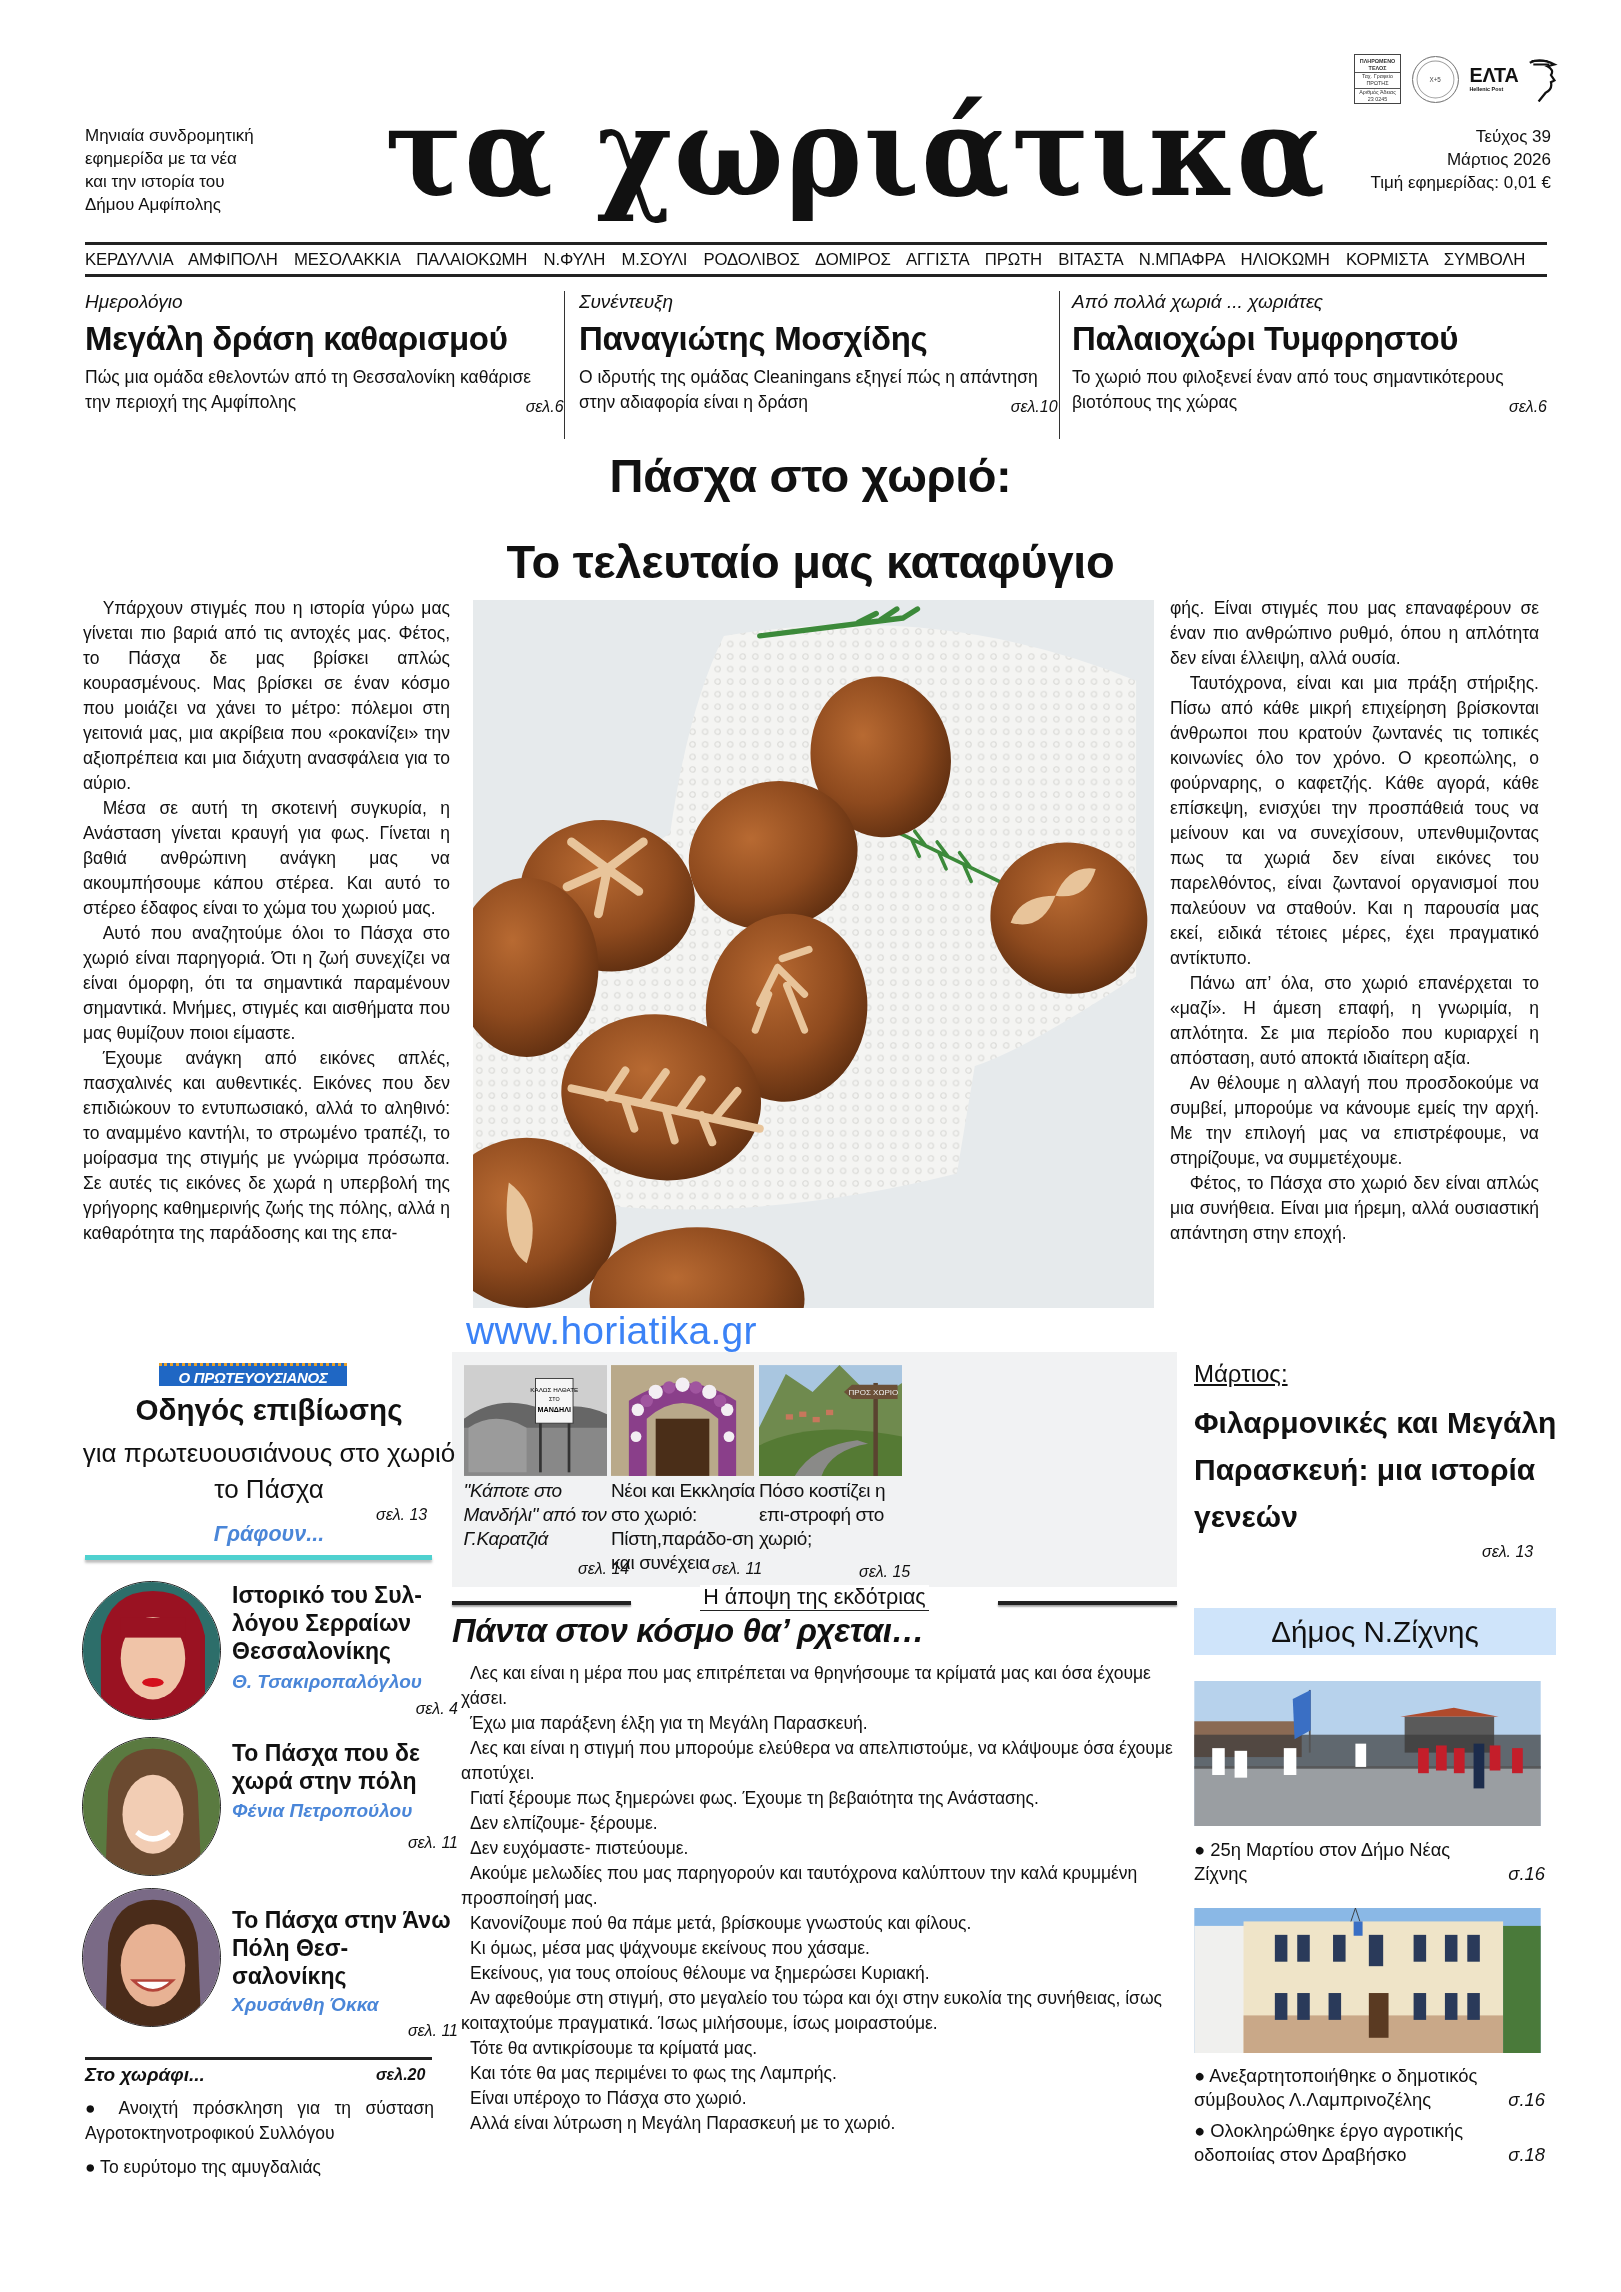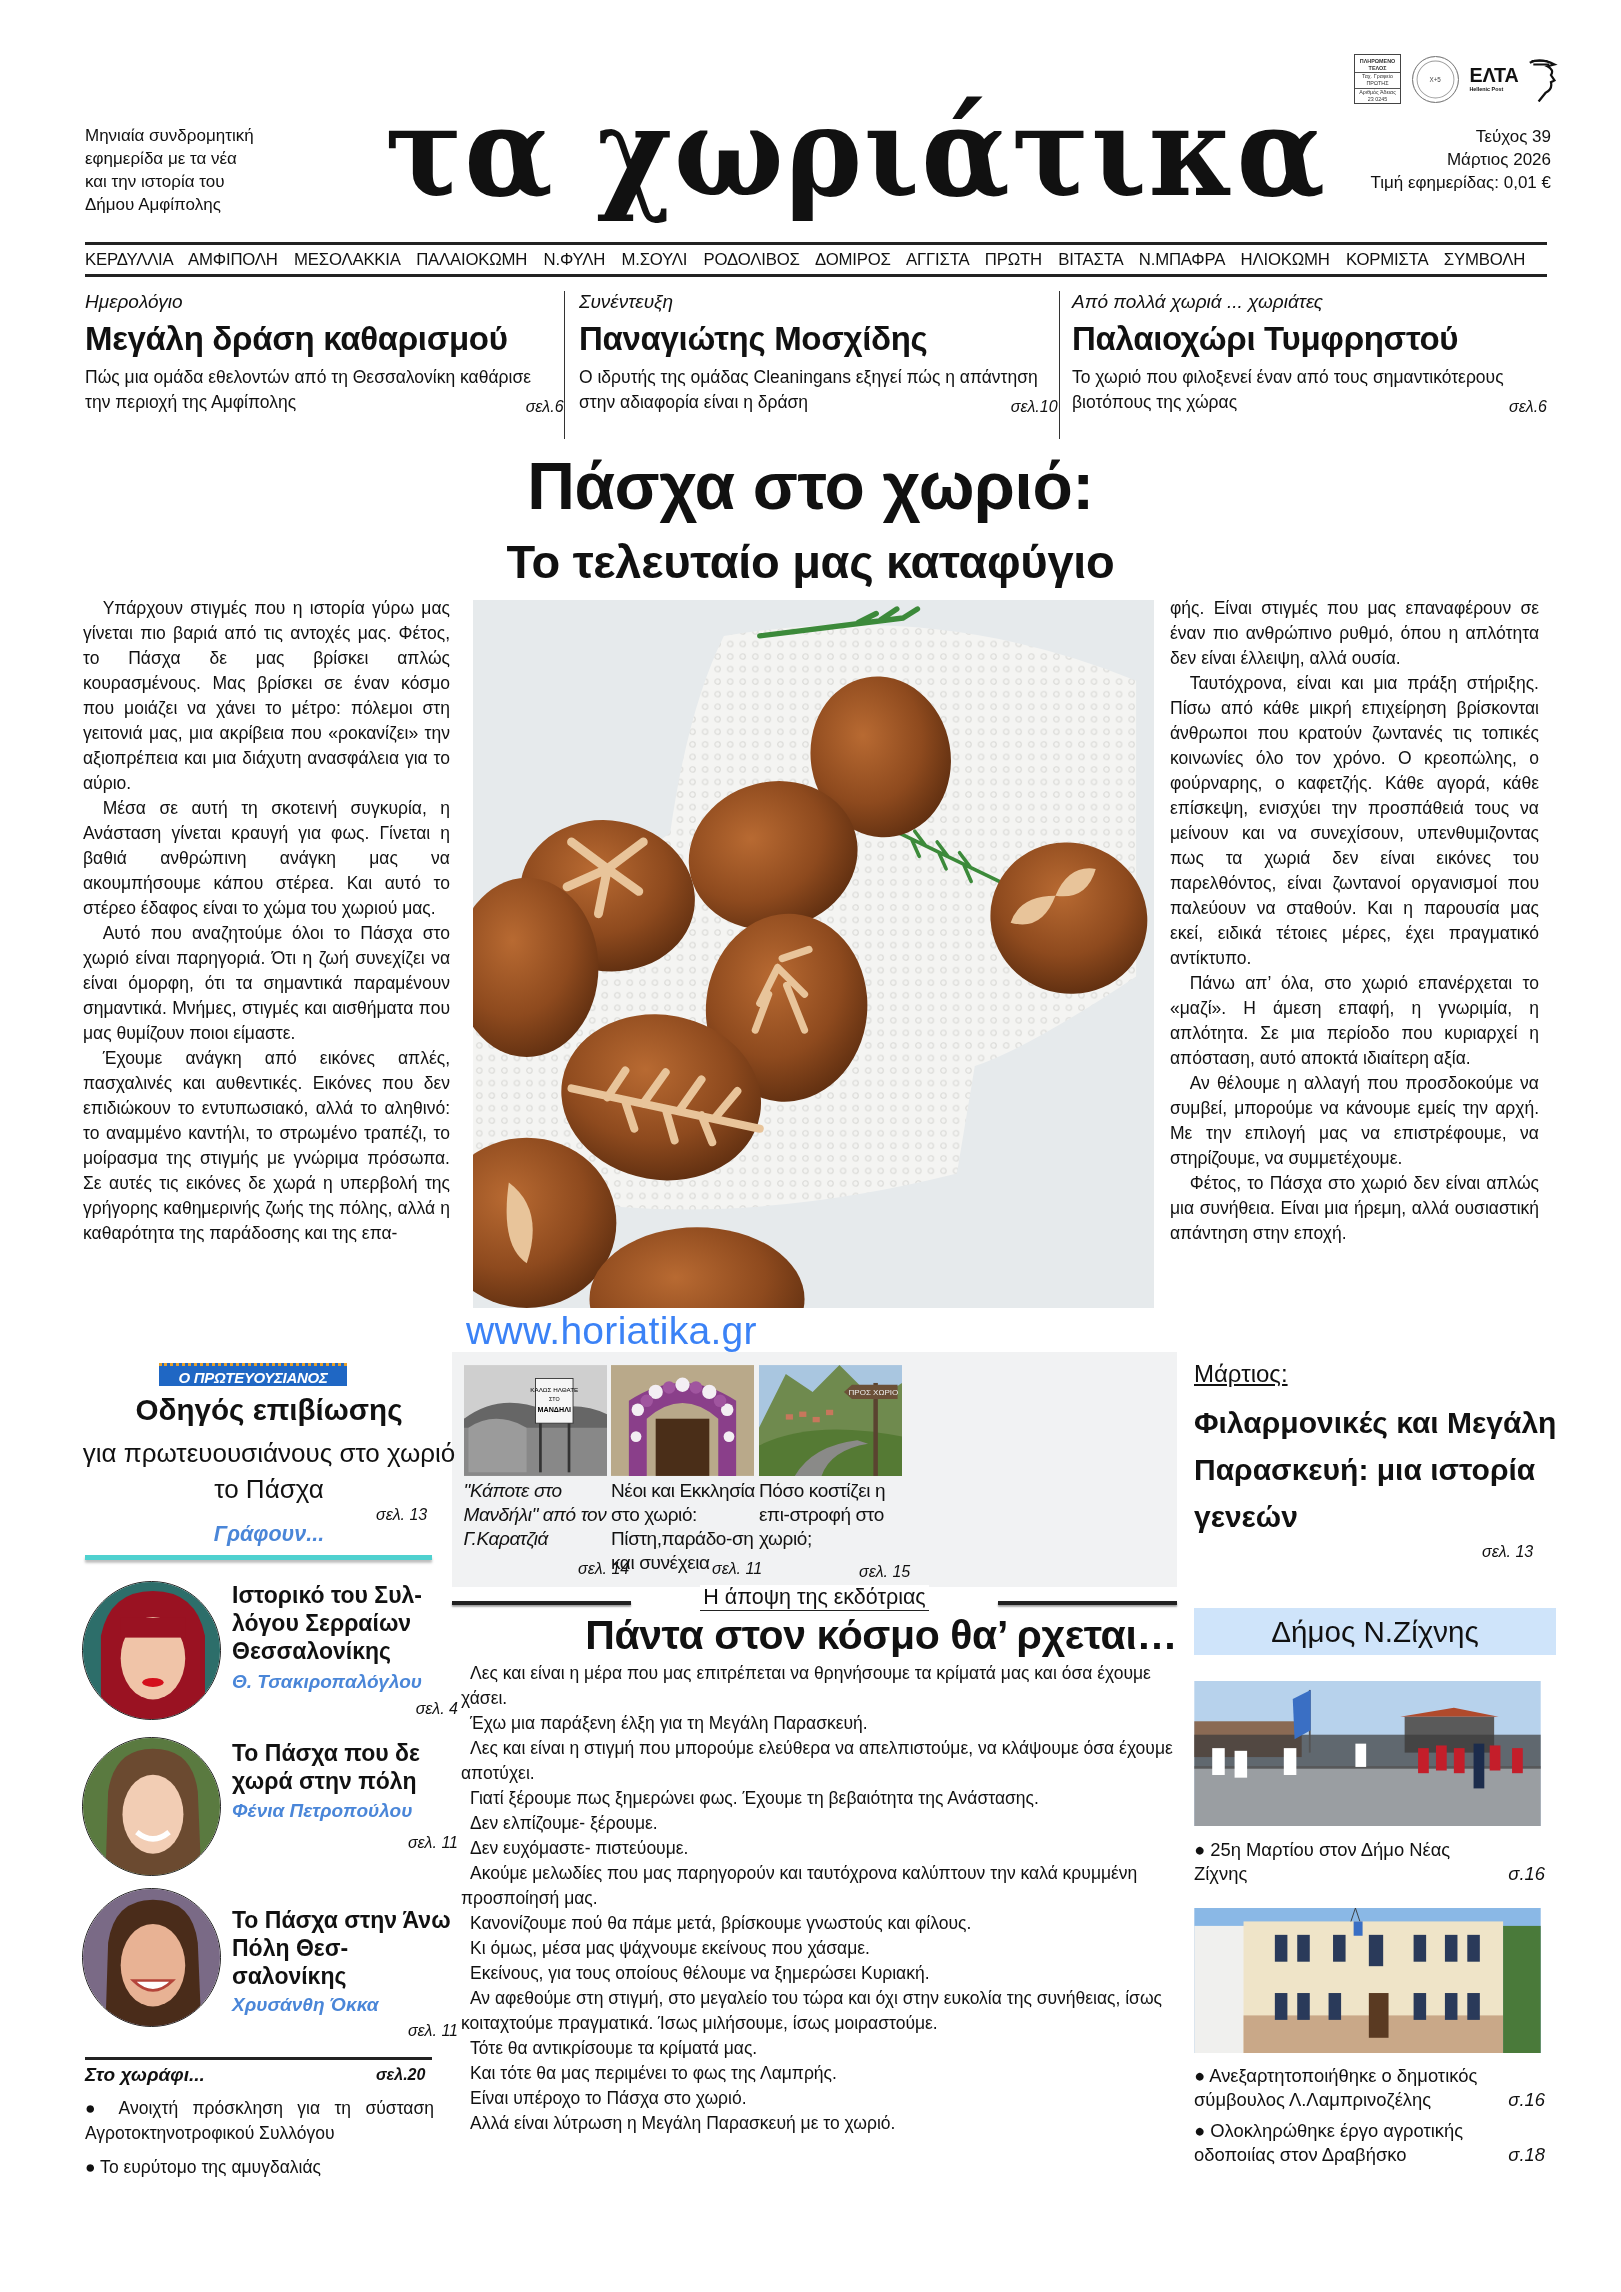--- a/index.html
+++ b/index.html
@@ -25,40 +25,40 @@
 
   
   .teaser { top: 287px; height: 152px; }
   .teaser .kicker { font-size: 19px; font-style: italic; margin-top: 3.6px; }
   .teaser .title { font-size: 33px; font-weight: bold; margin-top: 7.2px; letter-spacing: -0.3px; white-space: nowrap; }
   .teaser .desc { font-size: 17.5px; line-height: 25px; margin-top: 7.2px; }
   .teaser .page { position: absolute; right: 9px; bottom: 23px; font-size: 16px; font-style: italic; }
   .vdiv { width: 0.9px; background: #333; }
 
   
-  .lead-h1 { left: 0; width: 1621px; top: 448px; text-align: center; font-size: 66px; font-weight: bold; letter-spacing: -0.4px; }
+  .lead-h1 { left: 0; width: 1621px; top: 448px; text-align: center; font-size: 47px; font-weight: bold; letter-spacing: -0.4px; }
   .lead-h2 { left: 0; width: 1621px; top: 534px; text-align: center; font-size: 47px; font-weight: bold; letter-spacing: -0.3px; }
 
   .body-col { font-size: 17.5px; line-height: 25px; text-align: justify; hyphens: manual; }
   .body-col p { text-indent: 19.7px; }
 
   
   .hero { left: 473px; top: 600px; width: 681px; height: 708px; overflow: hidden; background: #e9ecee; }
   .url { left: 466px; top: 1309px; width: 699px; text-align: left; font-size: 39px; color: #3b82f6; letter-spacing: 0.3px; }
 
   
   .strip { left: 452px; top: 1352px; width: 725px; height: 235px; background: #f1f2f3; }
   .thumb { position: absolute; top: 12.5px; width: 143px; height: 111px; overflow: hidden; }
   .thumb-cap { position: absolute; top: 127px; width: 152px; font-size: 19px; line-height: 24px; letter-spacing: -0.4px; }
   .thumb-page { position: absolute; font-size: 16px; font-style: italic; }
 
   .editor-kicker { left: 452px; top: 1585px; width: 725px; text-align: center; font-size: 21.5px; }
   .editor-kicker .line { position: absolute; top: 16px; height: 3.6px; background: #222; width: 179px; box-shadow: 0 1.8px 1.8px #999; }
   .editor-kicker .txt { display: inline-block; border-bottom: 1.8px solid #222; padding: 0 3.6px; line-height: 25px; background: #fff; position: relative; }
-  .editor-title { left: 452px; top: 1612px; width: 725px; text-align: right; font-size: 41px; font-weight: bold; letter-spacing: -0.4px; }
+  .editor-title { left: 452px; top: 1612px; width: 725px; text-align: left; font-size: 33px; font-weight: bold; letter-spacing: -0.4px; font-style: italic; }
   .editor-body { left: 461px; top: 1661px; width: 716px; font-size: 17.5px; line-height: 25px; }
   .editor-body p { text-indent: 9px; }
 
   
   .protevousianos { left: 159px; top: 1363px; width: 188px; height: 23px; background: #1f67c4; color: #fff; font-weight: bold; font-style: italic; font-size: 15px; text-align: center; line-height: 23px; letter-spacing: -0.3px; border-top: 3.6px dotted #e7a12a; }
   .guide-title { left: 72px; top: 1393px; width: 394px; text-align: center; font-size: 29.6px; font-weight: bold; }
   .guide-sub { left: 72px; top: 1435px; width: 394px; text-align: center; font-size: 26px; line-height: 36px; }
   .guide-page { left: 376px; top: 1506px; font-size: 16px; font-style: italic; }
   .grafoun { left: 72px; top: 1522px; width: 394px; text-align: center; font-size: 21.5px; font-style: italic; font-weight: bold; color: #4a86d8; }
   .teal-bar { left: 85px; top: 1555px; width: 347px; height: 5.4px; background: #4fd1cf; box-shadow: 0 2.7px 2.7px #bbb; }

